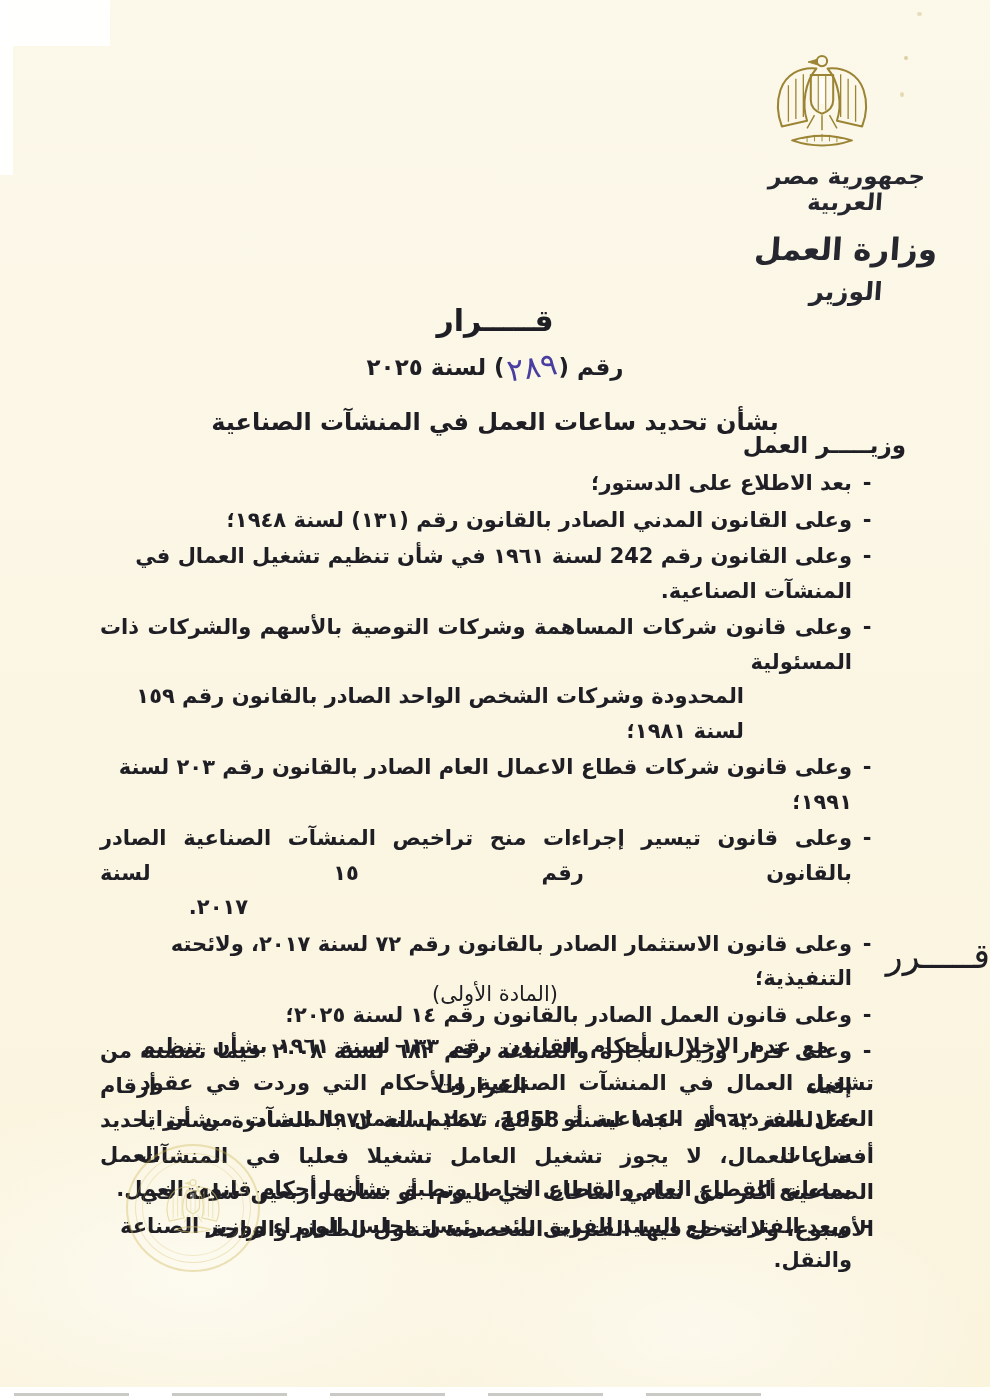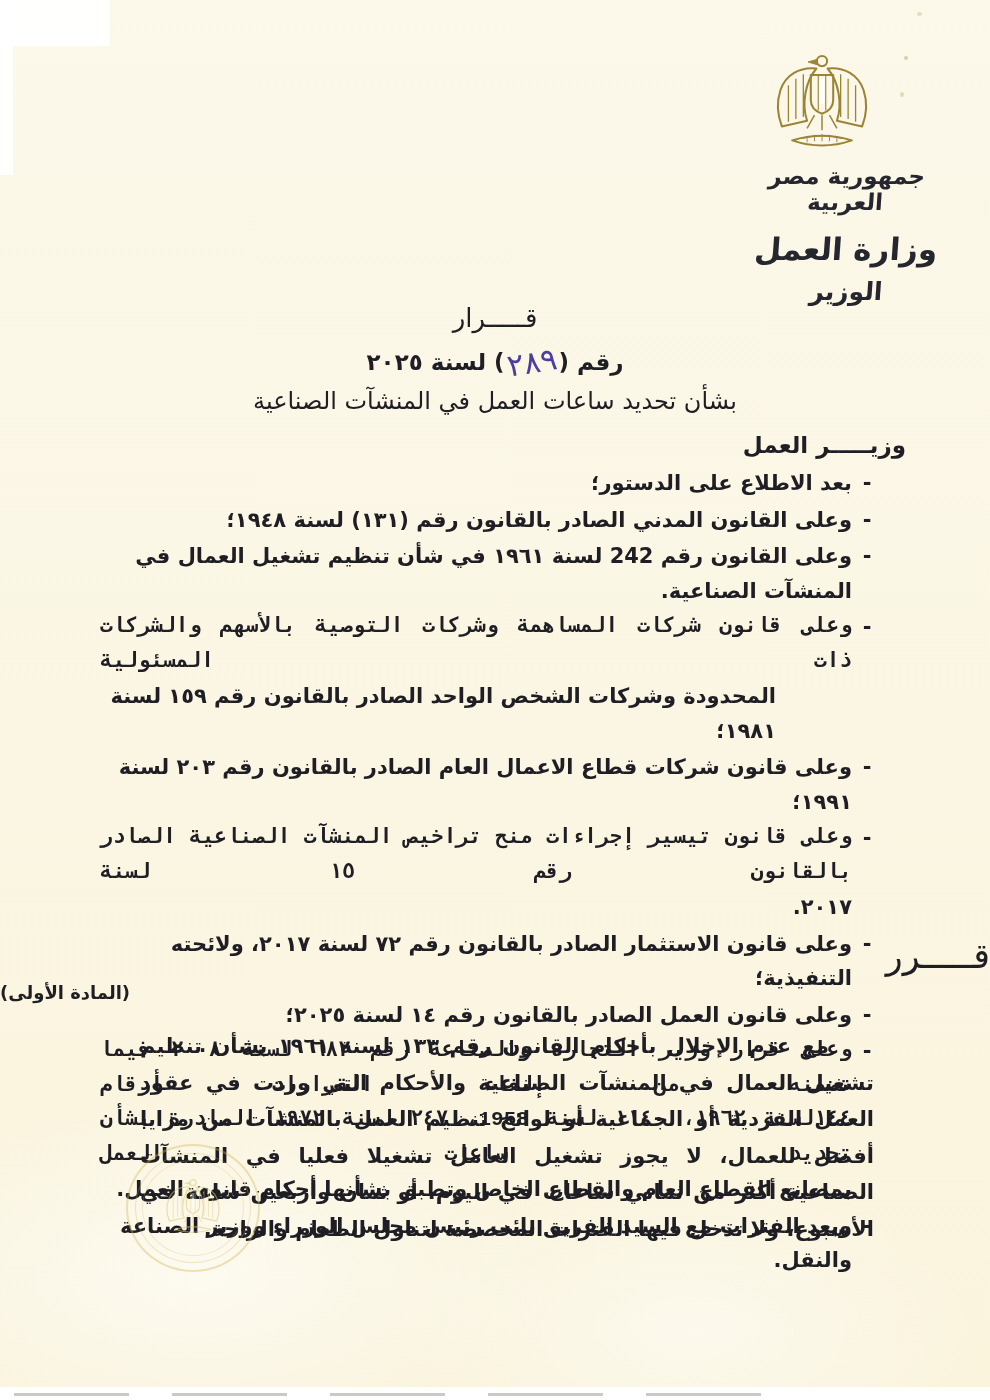--- a/index.html
+++ b/index.html
@@ -27,42 +27,42 @@
 
   
   .emblem{position:absolute;top:50px;right:112px;width:112px;height:108px;color:#9b8535;}
   .calligraphy{position:absolute;top:163px;right:24px;width:240px;text-align:center;color:#26262e;}
   .calli-1{font-size:23px;font-weight:bold;letter-spacing:.5px;transform:skewX(-4deg);}
   .calli-2{font-size:31px;font-weight:bold;margin-top:16px;transform:skewX(-4deg);}
   .calli-3{font-size:25px;font-weight:bold;margin-top:10px;transform:skewX(-4deg);}
 
   
   .title-block{position:absolute;top:303px;left:0;right:0;text-align:center;}
-  .decree-word{font-size:26px;font-weight:normal;letter-spacing:1px;}
+  .decree-word{font-size:30px;font-weight:bold;letter-spacing:1px;}
   .decree-number-line{margin-top:8px;font-size:23px;font-weight:bold;}
   .hand-number{display:inline-block;color:#4a3fa0;font-size:31px;font-weight:400;
     transform:rotate(-9deg);position:relative;top:3px;margin:0 2px;letter-spacing:2px;}
-  .subject-line{margin-top:10px;font-size:24px;font-weight:normal;}
+  .subject-line{margin-top:26px;font-size:24px;font-weight:bold;}
 
   
   .issuer{position:absolute;top:432px;right:84px;font-size:23px;font-weight:bold;}
 
   
   .preamble{position:absolute;top:466px;right:108px;left:100px;}
   .clause{margin-bottom:2px;}
   .clause-line{display:flex;line-height:34.5px;font-size:21px;font-weight:bold;}
   .dash{width:30px;flex:none;text-align:center;}
   .clause-text{flex:1;text-align:start;}
-  .clause-line.justify .clause-text{text-align:justify;text-align-last:justify;font-family:Liberation Mono, monospace;}
+  .clause-line.justify .clause-text{text-align:justify;text-align-last:justify;}
 
   
   .decided-word{position:absolute;top:936px;left:0;right:0;text-align:right;
     font-size:35px;font-weight:normal;letter-spacing:1px;}
-  .article-heading{position:absolute;top:982px;left:0;right:0;text-align:left;
-    font-size:18px;font-weight:bold;}
+  .article-heading{position:absolute;top:982px;left:0;right:0;text-align:center;
+    font-size:21px;font-weight:normal;}
   .article-text{position:absolute;top:1012px;right:100px;left:124px;margin:16px;
     font-size:21px;font-weight:bold;line-height:36.5px;text-align:justify;text-indent:45px;}
 
   
   .seal{position:absolute;left:126px;top:1144px;width:130px;height:124px;border-radius:50%;
     border:2px solid rgba(208,184,88,.38);display:flex;align-items:center;justify-content:center;}
   .seal::before{content:"";position:absolute;inset:7px;border-radius:50%;
     border:1.5px solid rgba(208,184,88,.32);}
   .seal::after{content:"";position:absolute;inset:14px;border-radius:50%;
     border:1px solid rgba(208,184,88,.25);}
@@ -137,37 +137,37 @@
           <span class="clause-text">وعلى القانون رقم 242 لسنة ١٩٦١ في شأن تنظيم تشغيل العمال في المنشآت الصناعية.</span>
         </div>
       </div>
       <div class="clause">
         <div class="clause-line justify">
           <span class="dash">-</span>
           <span class="clause-text">وعلى قانون شركات المساهمة وشركات التوصية بالأسهم والشركات ذات المسئولية</span>
         </div>
         <div class="clause-line">
           <span class="dash"></span>
-          <span class="clause-text" style="margin-right: 76px;">المحدودة وشركات الشخص الواحد الصادر بالقانون رقم ١٥٩ لسنة ١٩٨١؛</span>
+          <span class="clause-text" style="margin-right: 108px;">المحدودة وشركات الشخص الواحد الصادر بالقانون رقم ١٥٩ لسنة ١٩٨١؛</span>
         </div>
       </div>
       <div class="clause">
         <div class="clause-line">
           <span class="dash">-</span>
           <span class="clause-text">وعلى قانون شركات قطاع الاعمال العام الصادر بالقانون رقم ٢٠٣ لسنة ١٩٩١؛</span>
         </div>
       </div>
       <div class="clause">
         <div class="clause-line justify">
           <span class="dash">-</span>
           <span class="clause-text">وعلى قانون تيسير إجراءات منح تراخيص المنشآت الصناعية الصادر بالقانون رقم ١٥ لسنة</span>
         </div>
         <div class="clause-line">
           <span class="dash"></span>
-          <span class="clause-text" style="">٢٠١٧.</span>
+          <span class="clause-text" style="margin-right: 515px; text-align: center;">٢٠١٧.</span>
         </div>
       </div>
       <div class="clause">
         <div class="clause-line">
           <span class="dash">-</span>
           <span class="clause-text">وعلى قانون الاستثمار الصادر بالقانون رقم ٧٢ لسنة ٢٠١٧، ولائحته التنفيذية؛</span>
         </div>
       </div>
       <div class="clause">
         <div class="clause-line">

